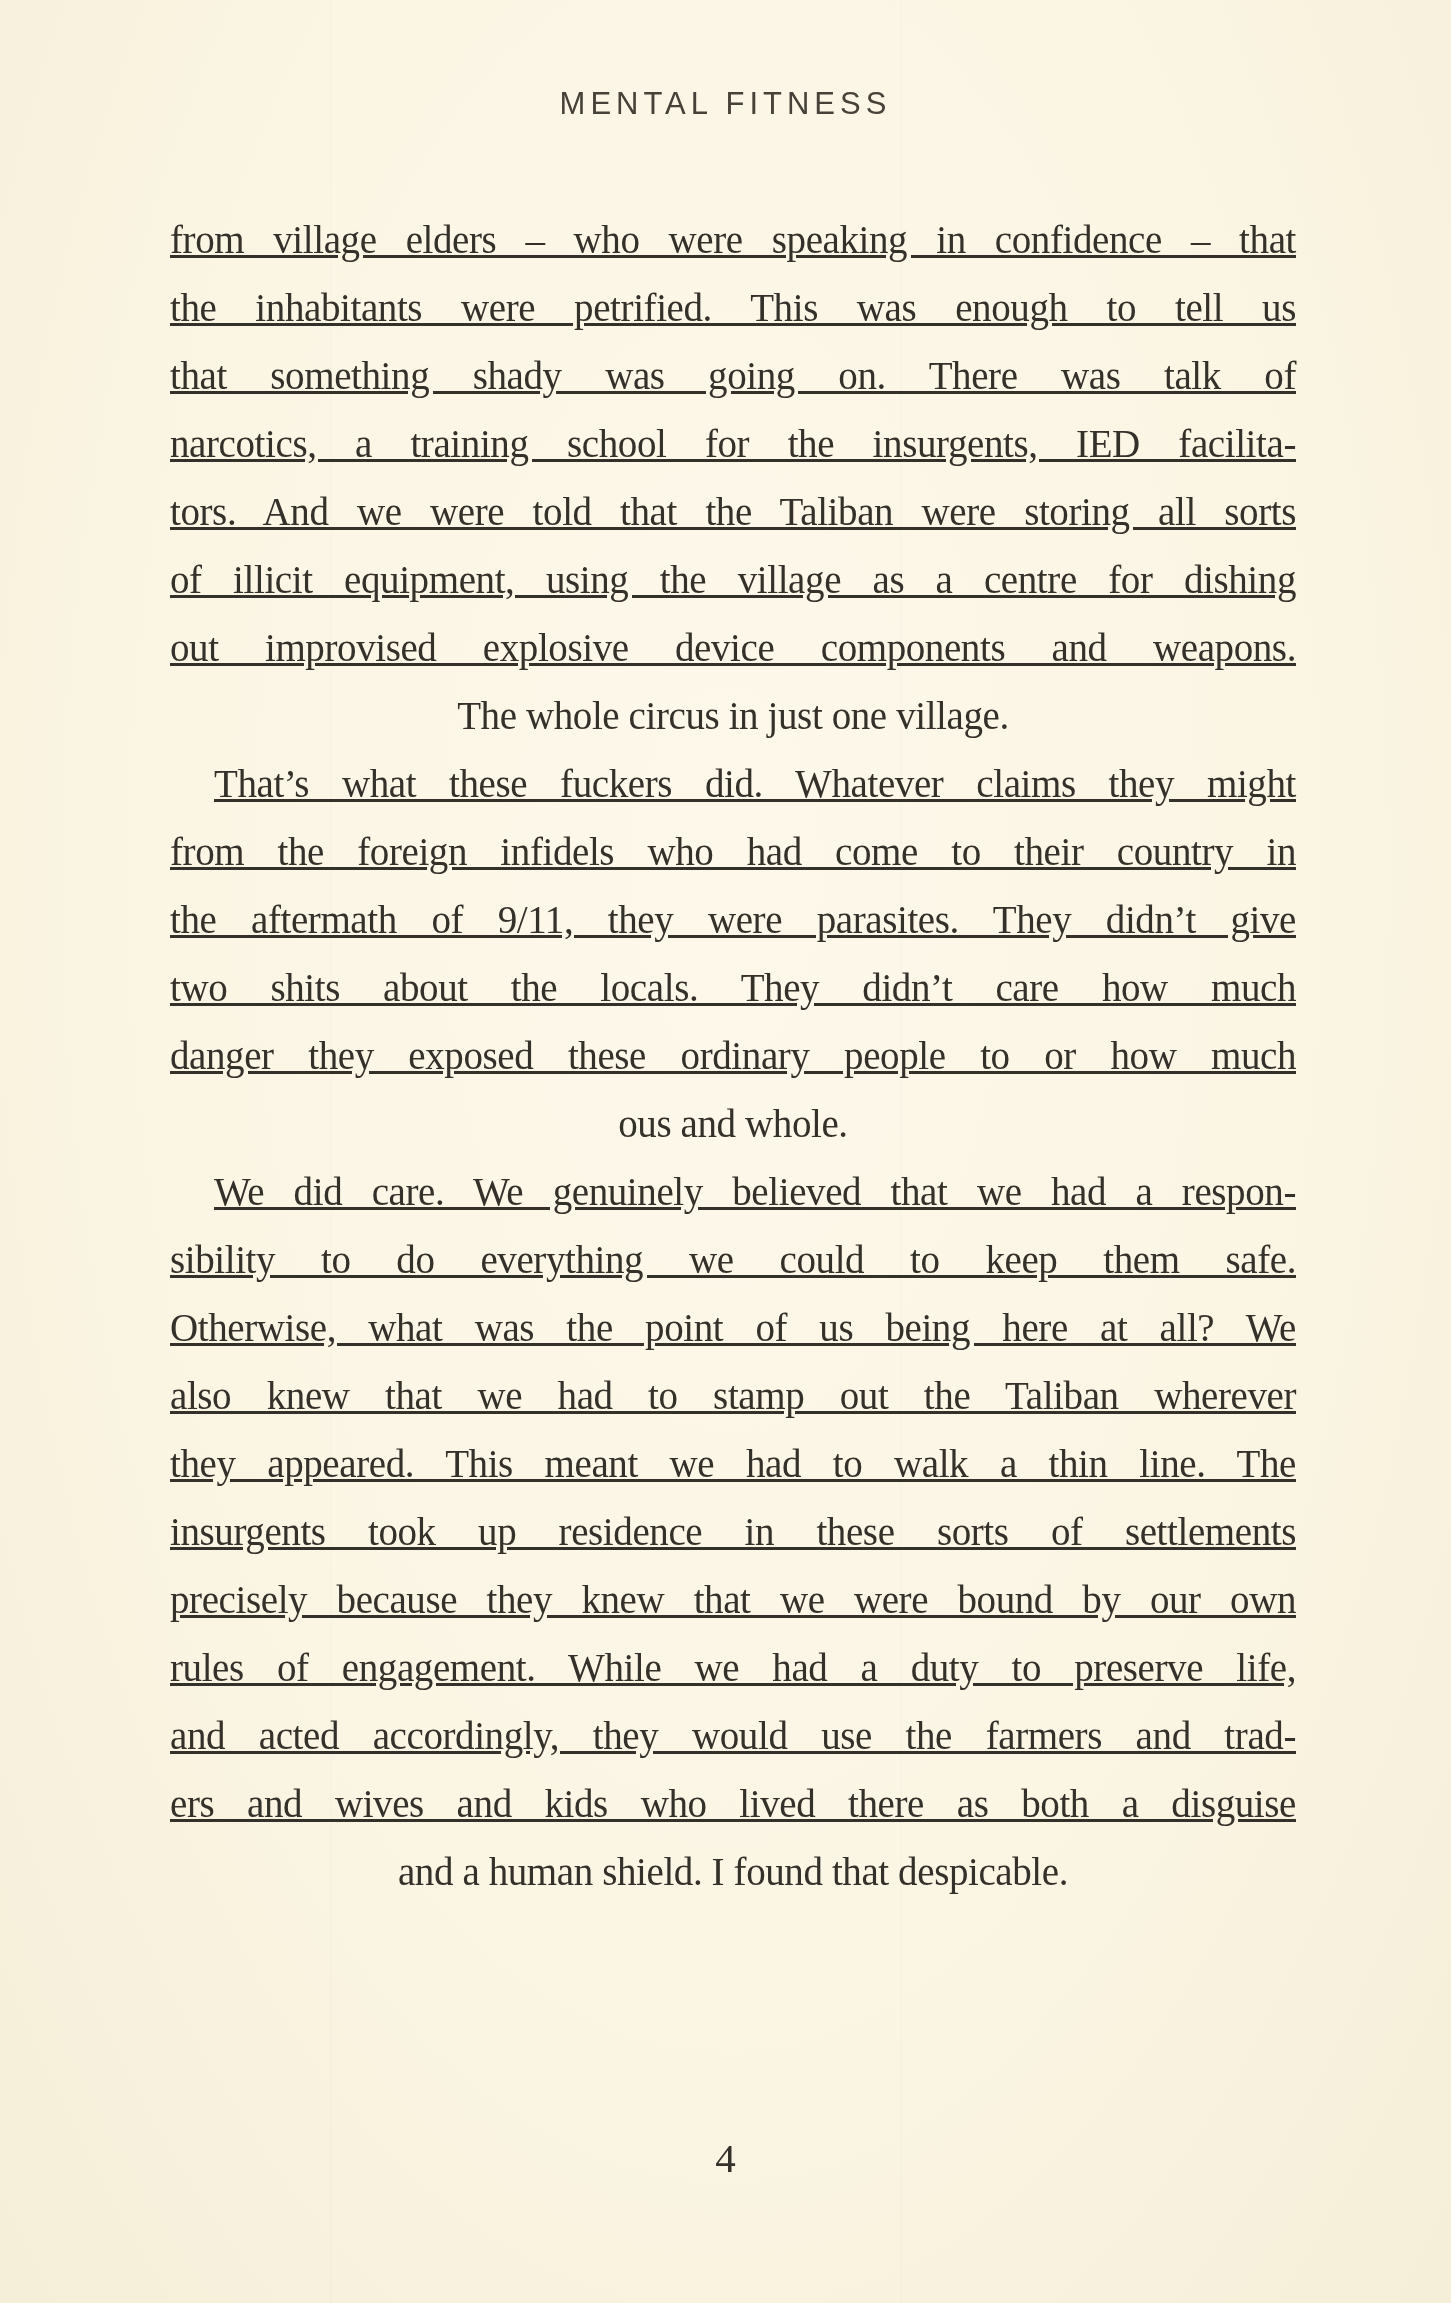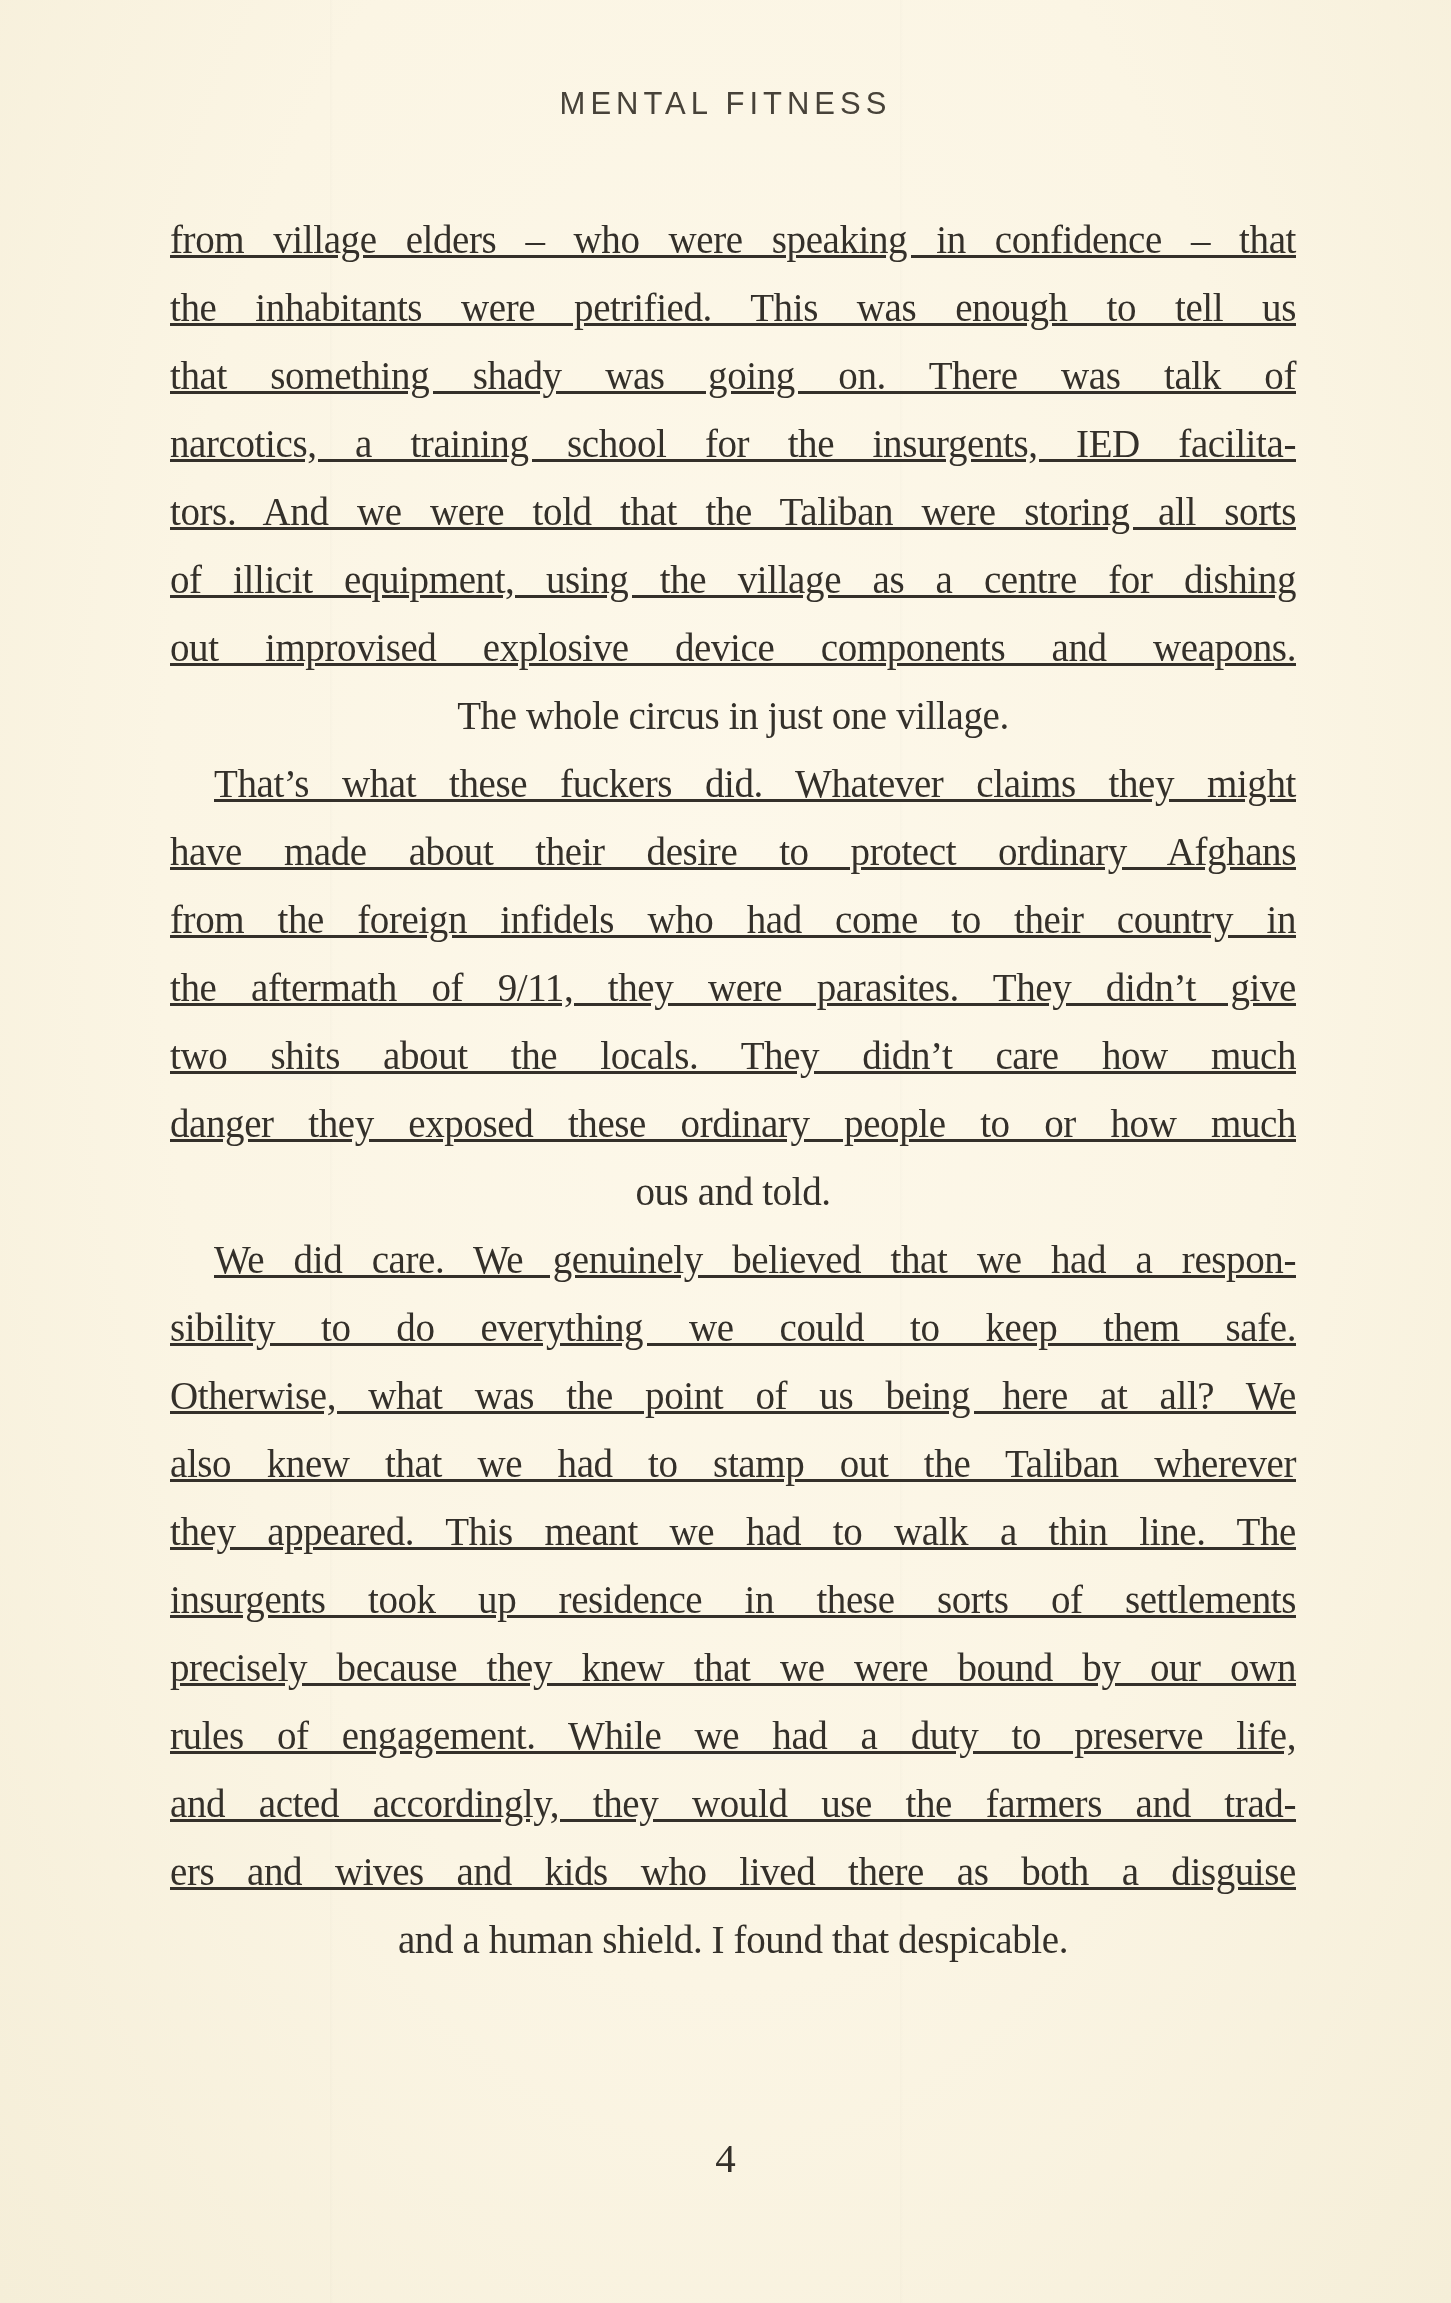--- a/index.html
+++ b/index.html
@@ -83,26 +83,25 @@
   <div class="body-text">
       <div class="line justified">from village elders – who were speaking in confidence – that</div>
       <div class="line justified">the inhabitants were petrified. This was enough to tell us</div>
       <div class="line justified">that something shady was going on. There was talk of</div>
       <div class="line justified">narcotics, a training school for the insurgents, IED facilita-</div>
       <div class="line justified">tors. And we were told that the Taliban were storing all sorts</div>
       <div class="line justified">of illicit equipment, using the village as a centre for dishing</div>
       <div class="line justified">out improvised explosive device components and weapons.</div>
       <div class="line">The whole circus in just one village.</div>
       <div class="line justified indented">That’s what these fuckers did. Whatever claims they might</div>
-      <div class="line justified">have made about their desire to protect ordinary Afghans</div>
       <div class="line justified">from the foreign infidels who had come to their country in</div>
       <div class="line justified">the aftermath of 9/11, they were parasites. They didn’t give</div>
       <div class="line justified">two shits about the locals. They didn’t care how much</div>
       <div class="line justified">danger they exposed these ordinary people to or how much</div>
-      <div class="line">ous and told.</div>
+      <div class="line">ous and whole.</div>
       <div class="line justified indented">We did care. We genuinely believed that we had a respon-</div>
       <div class="line justified">sibility to do everything we could to keep them safe.</div>
       <div class="line justified">Otherwise, what was the point of us being here at all? We</div>
       <div class="line justified">also knew that we had to stamp out the Taliban wherever</div>
       <div class="line justified">they appeared. This meant we had to walk a thin line. The</div>
       <div class="line justified">insurgents took up residence in these sorts of settlements</div>
       <div class="line justified">precisely because they knew that we were bound by our own</div>
       <div class="line justified">rules of engagement. While we had a duty to preserve life,</div>
       <div class="line justified">and acted accordingly, they would use the farmers and trad-</div>
       <div class="line justified">ers and wives and kids who lived there as both a disguise</div>

